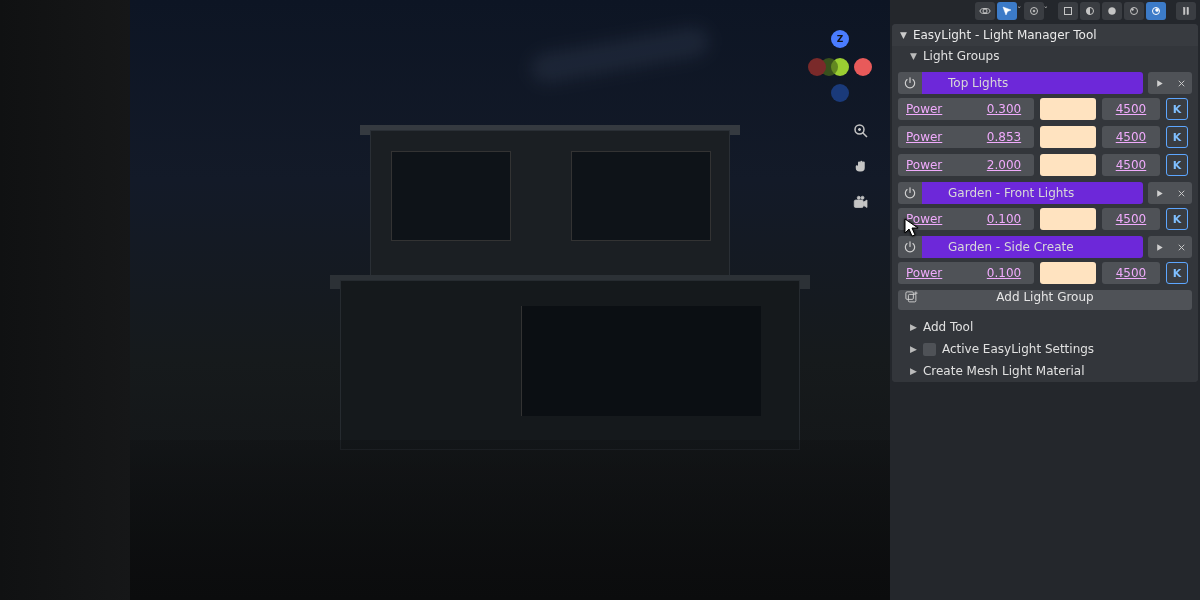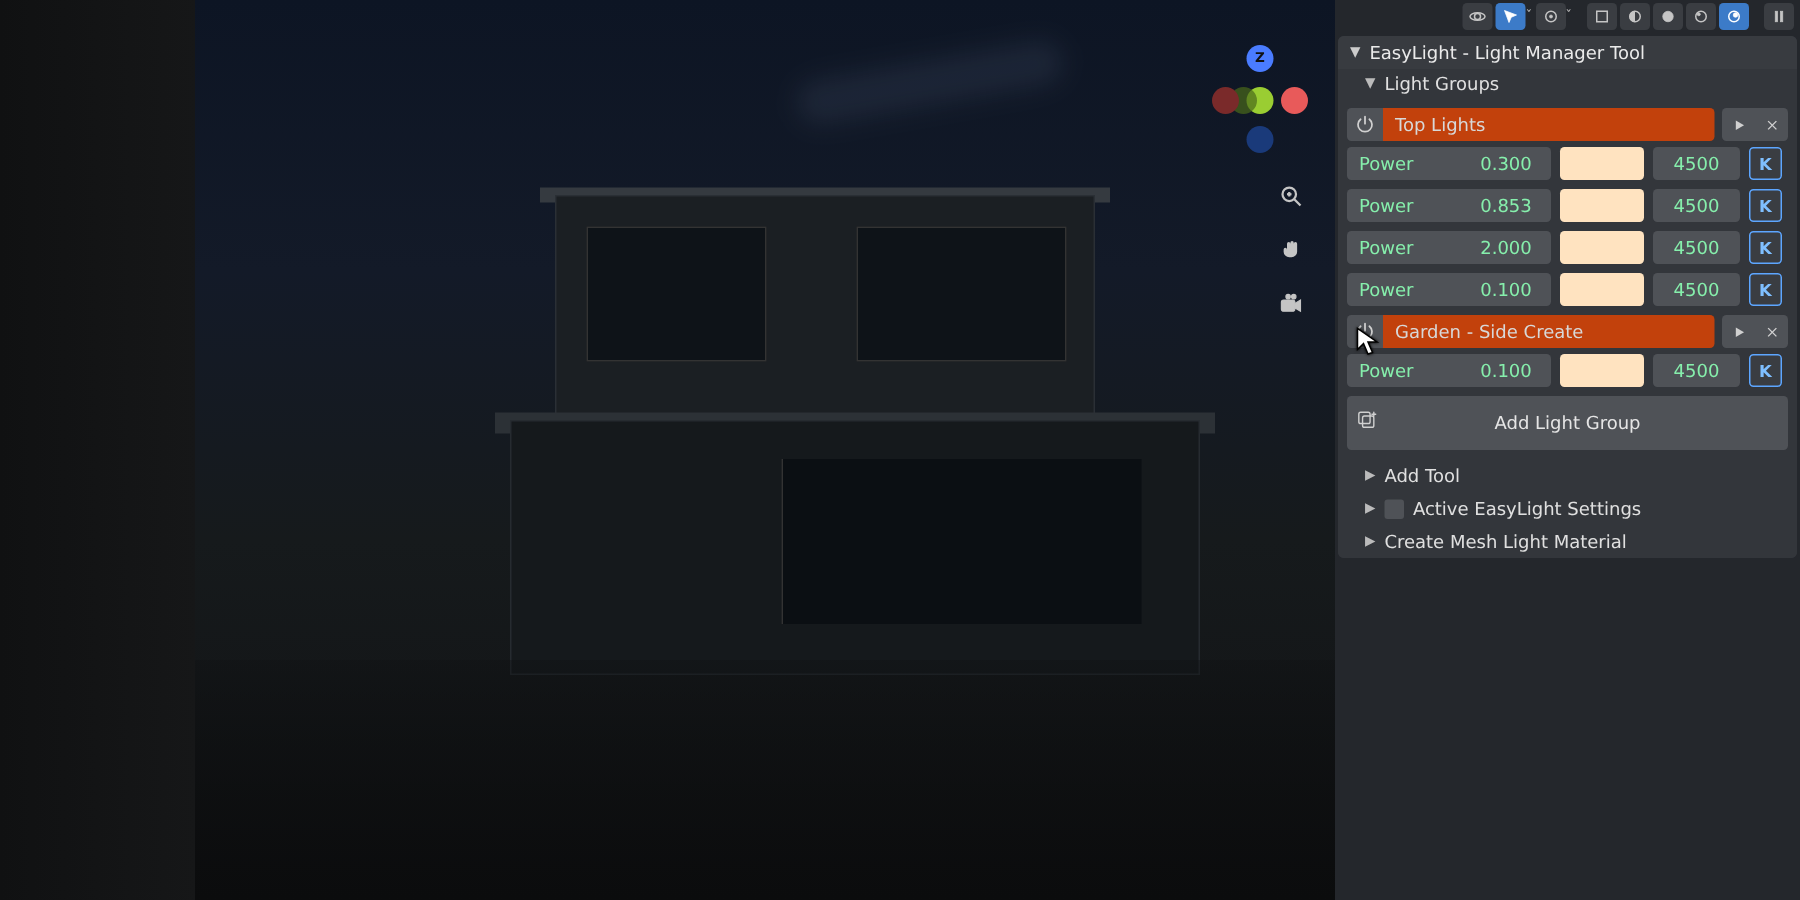--- a/index.html
+++ b/index.html
@@ -39,31 +39,31 @@
   .panel { background: #383b40; border-radius: 4px; margin: 2px; }
   .panel-header { padding: 4px 8px; font-size: 12px; color: #eaeaea; display:flex; align-items:center; gap:6px; background: #383b40; border-radius:4px 4px 0 0;}
   .panel-header .tri { font-size: 9px; color:#ccc;}
   .sub-header { padding: 3px 8px 3px 18px; font-size: 12px; color: #e0e0e0; display:flex; align-items:center; gap:6px; background: #33363b; cursor:pointer;}
   .sub-header .tri { font-size: 9px; color:#bbb;}
   .groups-body { padding: 6px 6px 6px 6px; background: #33363b; display:flex; flex-direction:column; gap:6px;}
   .group { background: transparent; display:flex; flex-direction:column; gap:4px; border-radius:3px;}
   .group-row, .value-row { display:flex; gap:0;}
   .group-row .power-btn { width: 24px; height:22px; background:#4f5257; border-radius:3px 0 0 3px; display:flex; align-items:center; justify-content:center; cursor:pointer;}
   .group-row .power-btn svg{ width:14px; height:14px; stroke:#d0d0d0; stroke-width:2; fill:none;}
-  .group-row .name-field { flex:1; height:22px; background:#c2410c; color:#d8d8d8; padding:0 8px; line-height:22px; border-radius: 0 3px 3px 0; font-size:12px;}
+  .group-row .name-field { flex:1; height:22px; background:#6d28d9; color:#d8d8d8; padding:0 26px; line-height:22px; border-radius: 0 3px 3px 0; font-size:12px;}
   .group-row .trail-btn { width: 22px; height:22px; background:#4f5257; margin-left:5px; display:flex; align-items:center; justify-content:center; border-radius:3px 0 0 3px; cursor:pointer;}
   .group-row .trail-btn + .trail-btn { border-radius:0 3px 3px 0; margin-left:0; }
   .group-row .trail-btn svg{ width:11px; height:11px; stroke:#d0d0d0; stroke-width:2;}
-  .value-row .seg { height:22px; background:#4f5257; display:flex; align-items:center; color:#86efac; font-size:12px;}
+  .value-row .seg { height:22px; background:#4f5257; display:flex; align-items:center; color:#f0abfc; font-size:12px;text-decoration:underline;}
   .value-row .label-seg { width: 76px; padding:0 8px; border-radius:3px 0 0 3px; background:#4f5257;}
   .value-row .num-seg { width: 60px; justify-content:center; border-radius:0 3px 3px 0; background:#4f5257;}
   .value-row .color-seg { width: 56px; margin-left:6px; border-radius:3px; }
   .value-row .temp-seg { width: 58px; margin-left:6px; justify-content:center; border-radius:3px;}
   .value-row .k-seg { width: 22px; height:22px; margin-left:6px; border-radius:3px; display:flex; align-items:center; justify-content:center; border:1.5px solid #5da6ff; color:#7fbfff; font-weight:bold; font-size:11px; background:#3a3d42; cursor:pointer;}
-  .add-group-btn { height:36px; background:#4f5257; border-radius:3px; display:flex; align-items:center; justify-content:center; gap:8px; color:#e5e5e5; font-size:12px; position:relative; cursor:pointer;}
+  .add-group-btn { height:20px; background:#4f5257; border-radius:3px; display:flex; align-items:flex-start; justify-content:center; gap:8px; color:#e5e5e5; font-size:12px; position:relative; cursor:pointer;}
   .add-group-btn .icon{ position:absolute; left:6px; color:#d0d0d0;}
   .add-group-btn svg{ width:15px; height:15px; stroke:#d0d0d0; fill:none; stroke-width:1.5;}
   .collapse-row { padding: 4px 8px 4px 18px; font-size:12px; color:#e0e0e0; background:#33363b; display:flex; align-items:center; gap:6px; cursor:pointer;}
   .collapse-row .tri{ font-size:9px; color:#bbb;}
   .collapse-row .chk{ width:13px; height:13px; background:#4f5257; border-radius:2px; display:inline-block;}
   .mouse-cursor{ position:absolute; left:14px; top:218px; z-index:100; pointer-events:none;}
   .mouse-cursor svg{ width:16px; height:20px; filter:drop-shadow(0 0 1px #000);}
 </style>
 </head>
 <body>
@@ -234,20 +234,40 @@
         <div class="group">
           <div class="value-row">
             <div class="seg label-seg">Power</div>
             <div class="seg num-seg">2.000</div>
             <div class="seg color-seg" style="background:#ffe3c0;"></div>
             <div class="seg temp-seg">4500</div>
             <div class="k-seg">K</div>
           </div>
         </div>
         <div class="group">
+          <div class="group-row">
+            <div class="power-btn">
+              <svg viewBox="0 0 24 24">
+                <path d="M12 3 v8" stroke-linecap="round"></path>
+                <path d="M7 6 a8 8 0 1010 0" fill="none" stroke-linecap="round"></path>
+              </svg>
+            </div>
+            <div class="name-field">Garden - Front Lights</div>
+            <div class="trail-btn">
+              <svg viewBox="0 0 24 24">
+                <path d="M7 5 L19 12 L7 19 Z" fill="#d0d0d0" stroke="none"></path>
+              </svg>
+            </div>
+            <div class="trail-btn">
+              <svg viewBox="0 0 24 24">
+                <line x1="6" y1="6" x2="18" y2="18"></line>
+                <line x1="18" y1="6" x2="6" y2="18"></line>
+              </svg>
+            </div>
+          </div>
           <div class="value-row">
             <div class="seg label-seg">Power</div>
             <div class="seg num-seg">0.100</div>
             <div class="seg color-seg" style="background:#ffe3c0;"></div>
             <div class="seg temp-seg">4500</div>
             <div class="k-seg">K</div>
           </div>
         </div>
         <div class="group">
           <div class="group-row">

